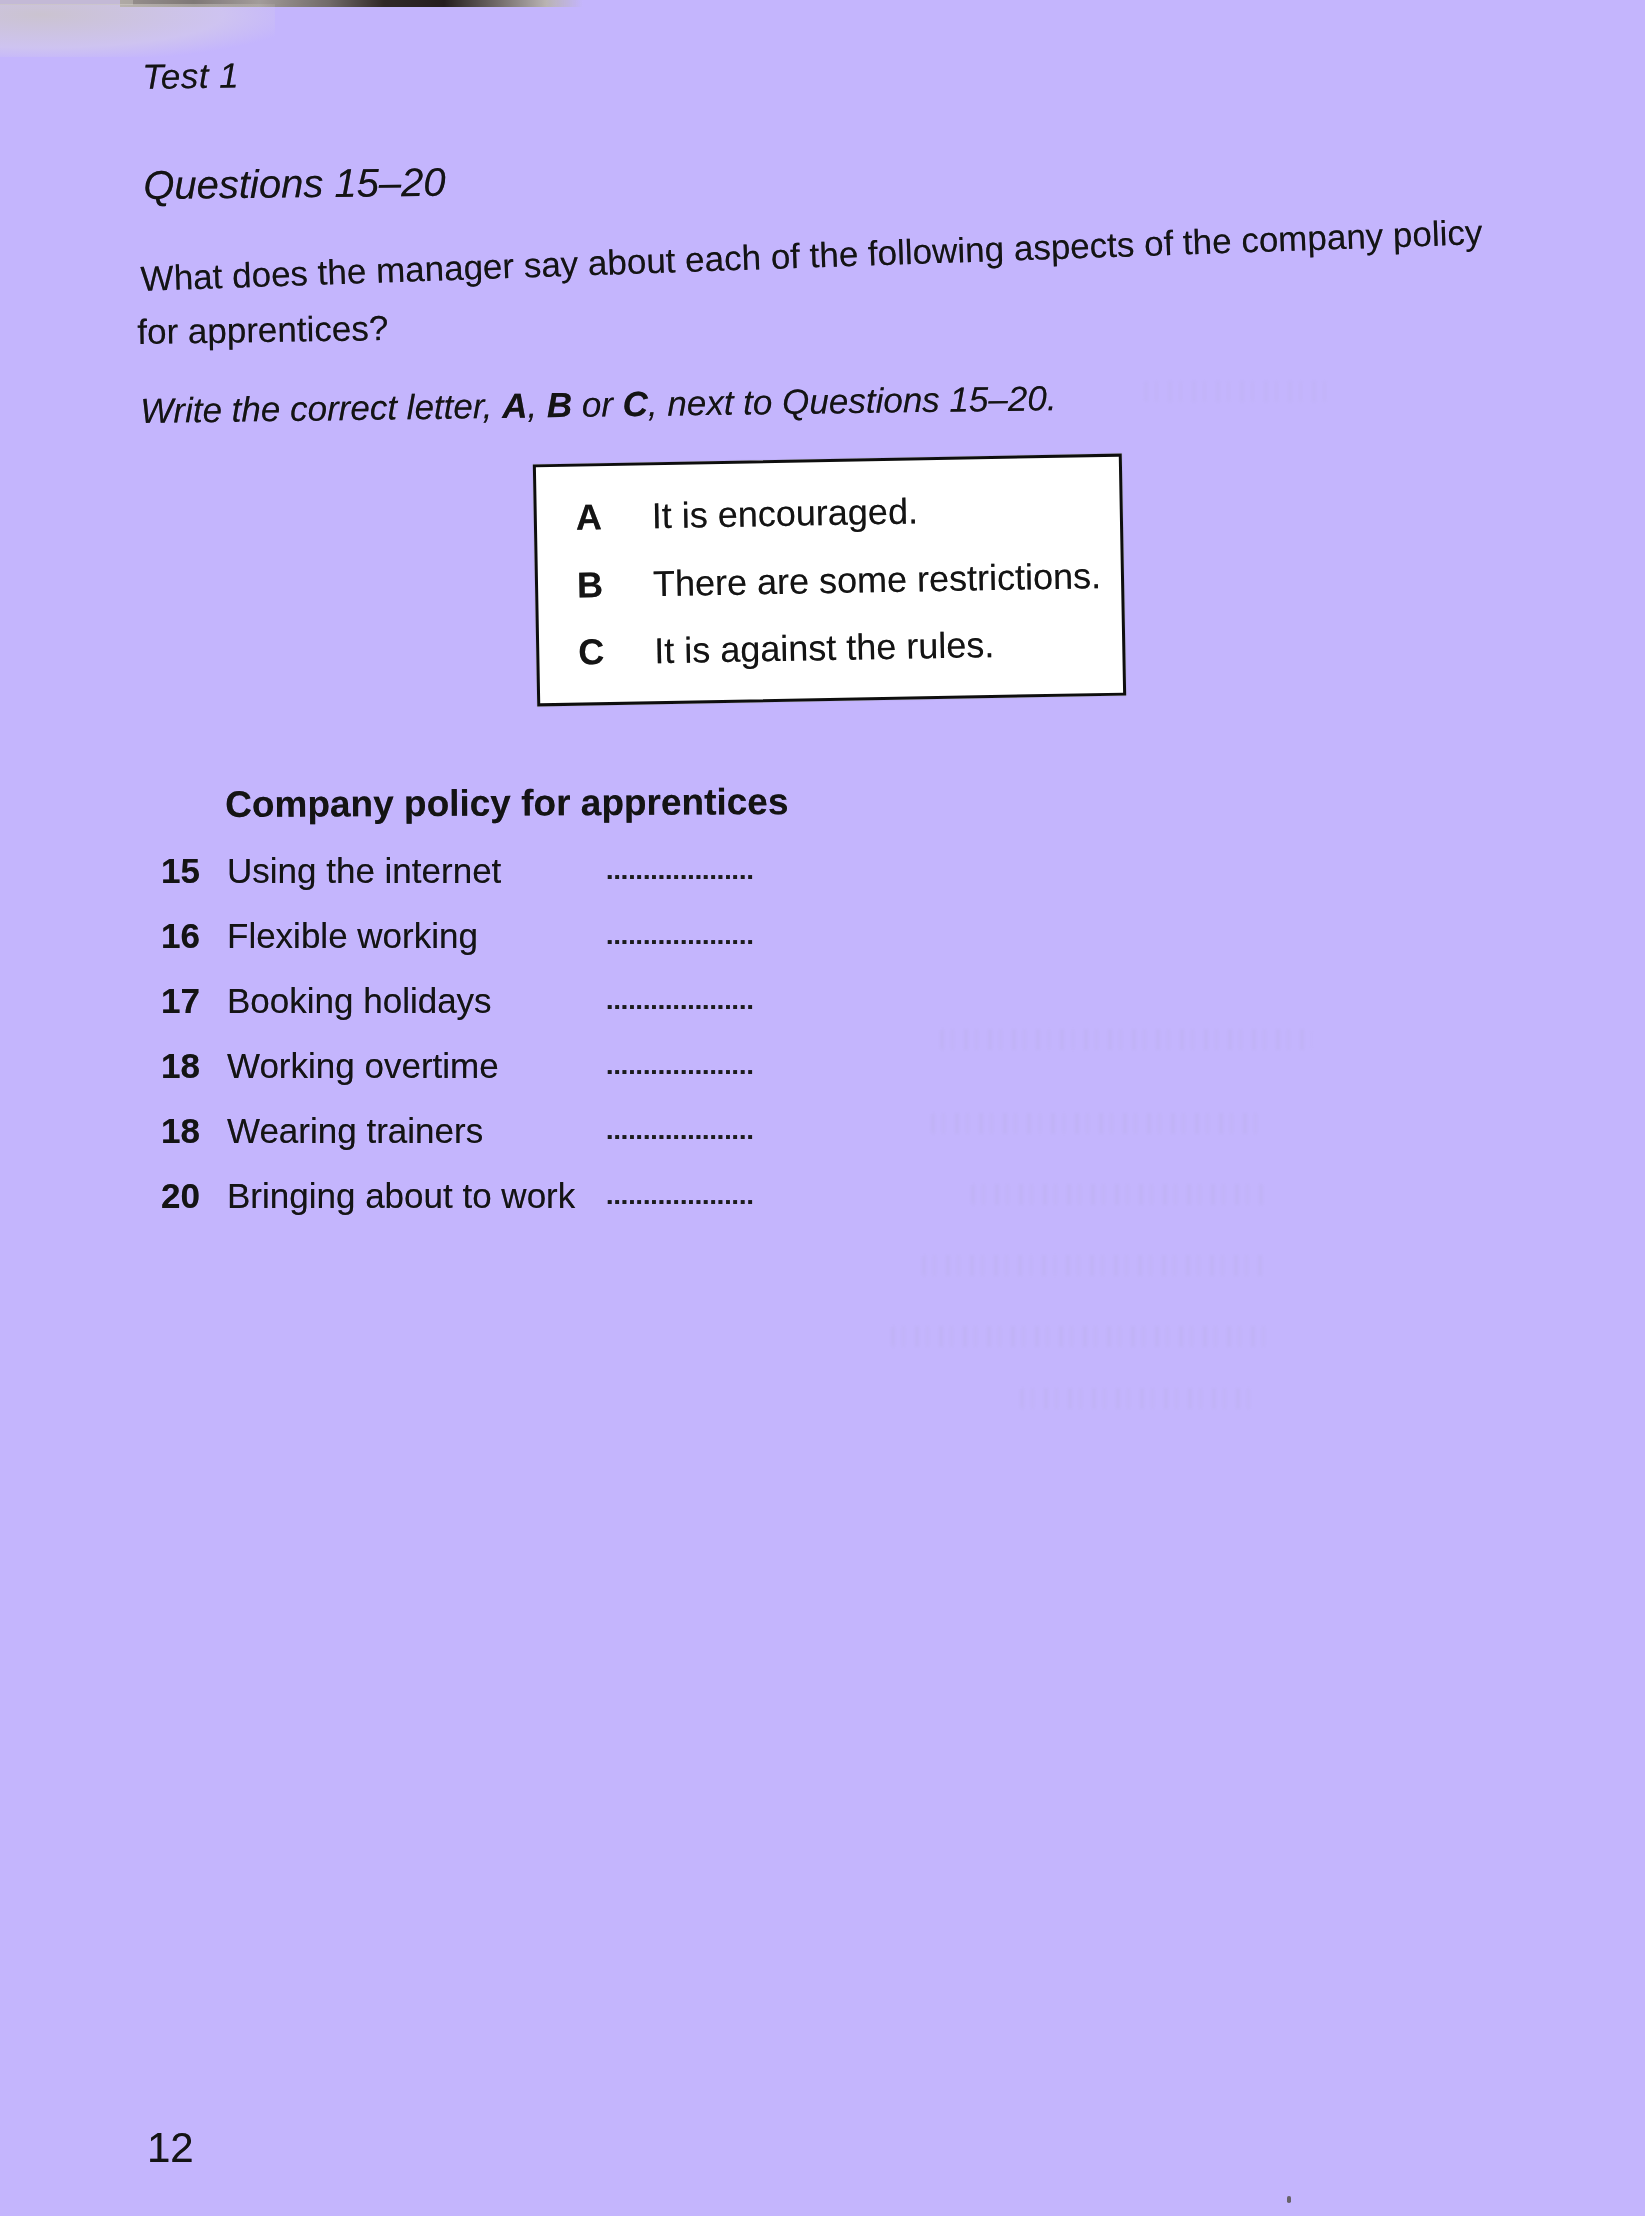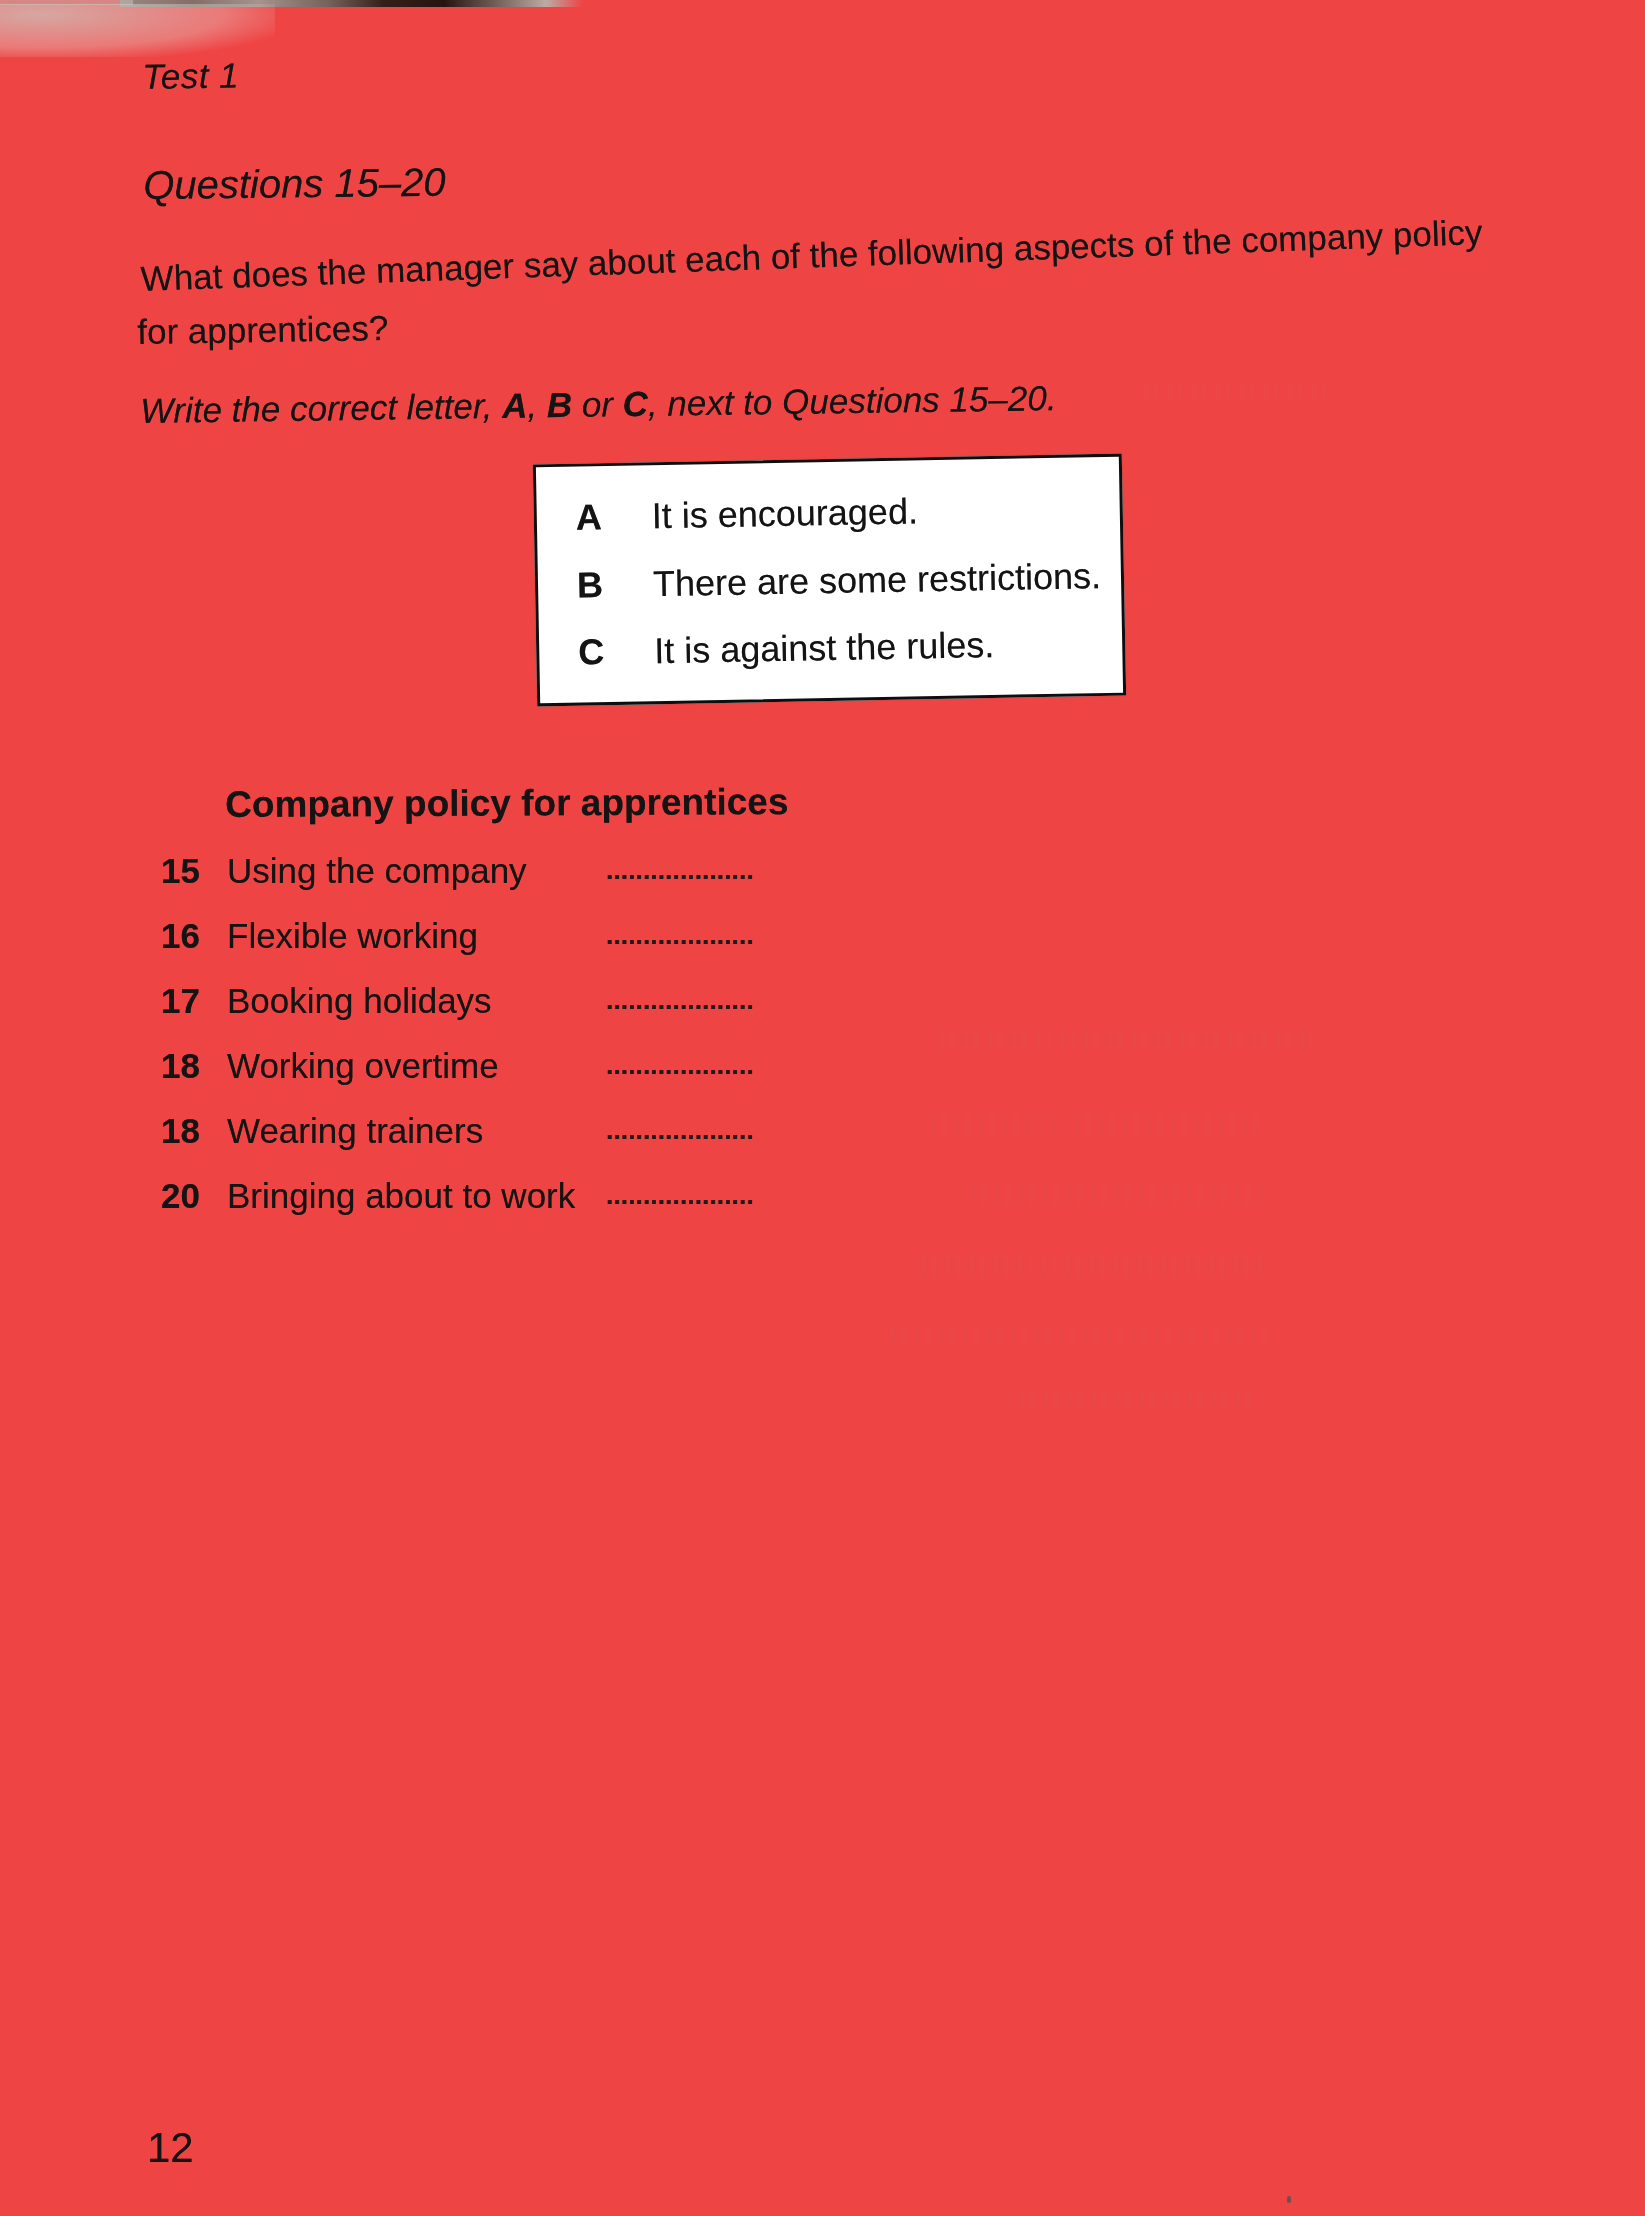--- a/index.html
+++ b/index.html
@@ -1,19 +1,19 @@
 <!DOCTYPE html>
 <html style="font-size:14px"><head>
 <meta charset="utf-8">
 <style>
   html,body{margin:0;padding:0;background:#e9e9e9;}
   .page{
     position:relative;
     width:1646px;height:2217px;
-    background:#ef4444;
+    background:#c4b5fd;
     overflow:hidden;
     font-family:"Liberation Sans","DejaVu Sans",sans-serif;
     color:#141414;
     text-decoration:underline;
   }
   .txt{
     position:absolute;
     white-space:nowrap;
     text-shadow:0 0 0.5px rgba(0,0,0,.5);
     transform-origin:left top;
@@ -112,21 +112,21 @@
     <div class="opt-row" style="top:165px;">
       <span class="opt-letter">C</span>
       <span class="opt-text">It is against the rules.</span>
     </div>
   </div>
 
   <div class="txt list-heading">Company policy for apprentices</div>
 
   <div class="q-row" style="top:851px;">
     <span class="q-num">15</span>
-    <span class="q-label">Using the company</span>
+    <span class="q-label">Using the internet</span>
     <span class="q-blank">....................</span>
   </div>
   <div class="q-row" style="top:916px;text-align:center;">
     <span class="q-num">16</span>
     <span class="q-label">Flexible working</span>
     <span class="q-blank">....................</span>
   </div>
   <div class="q-row" style="top:981px;">
     <span class="q-num">17</span>
     <span class="q-label">Booking holidays</span>

